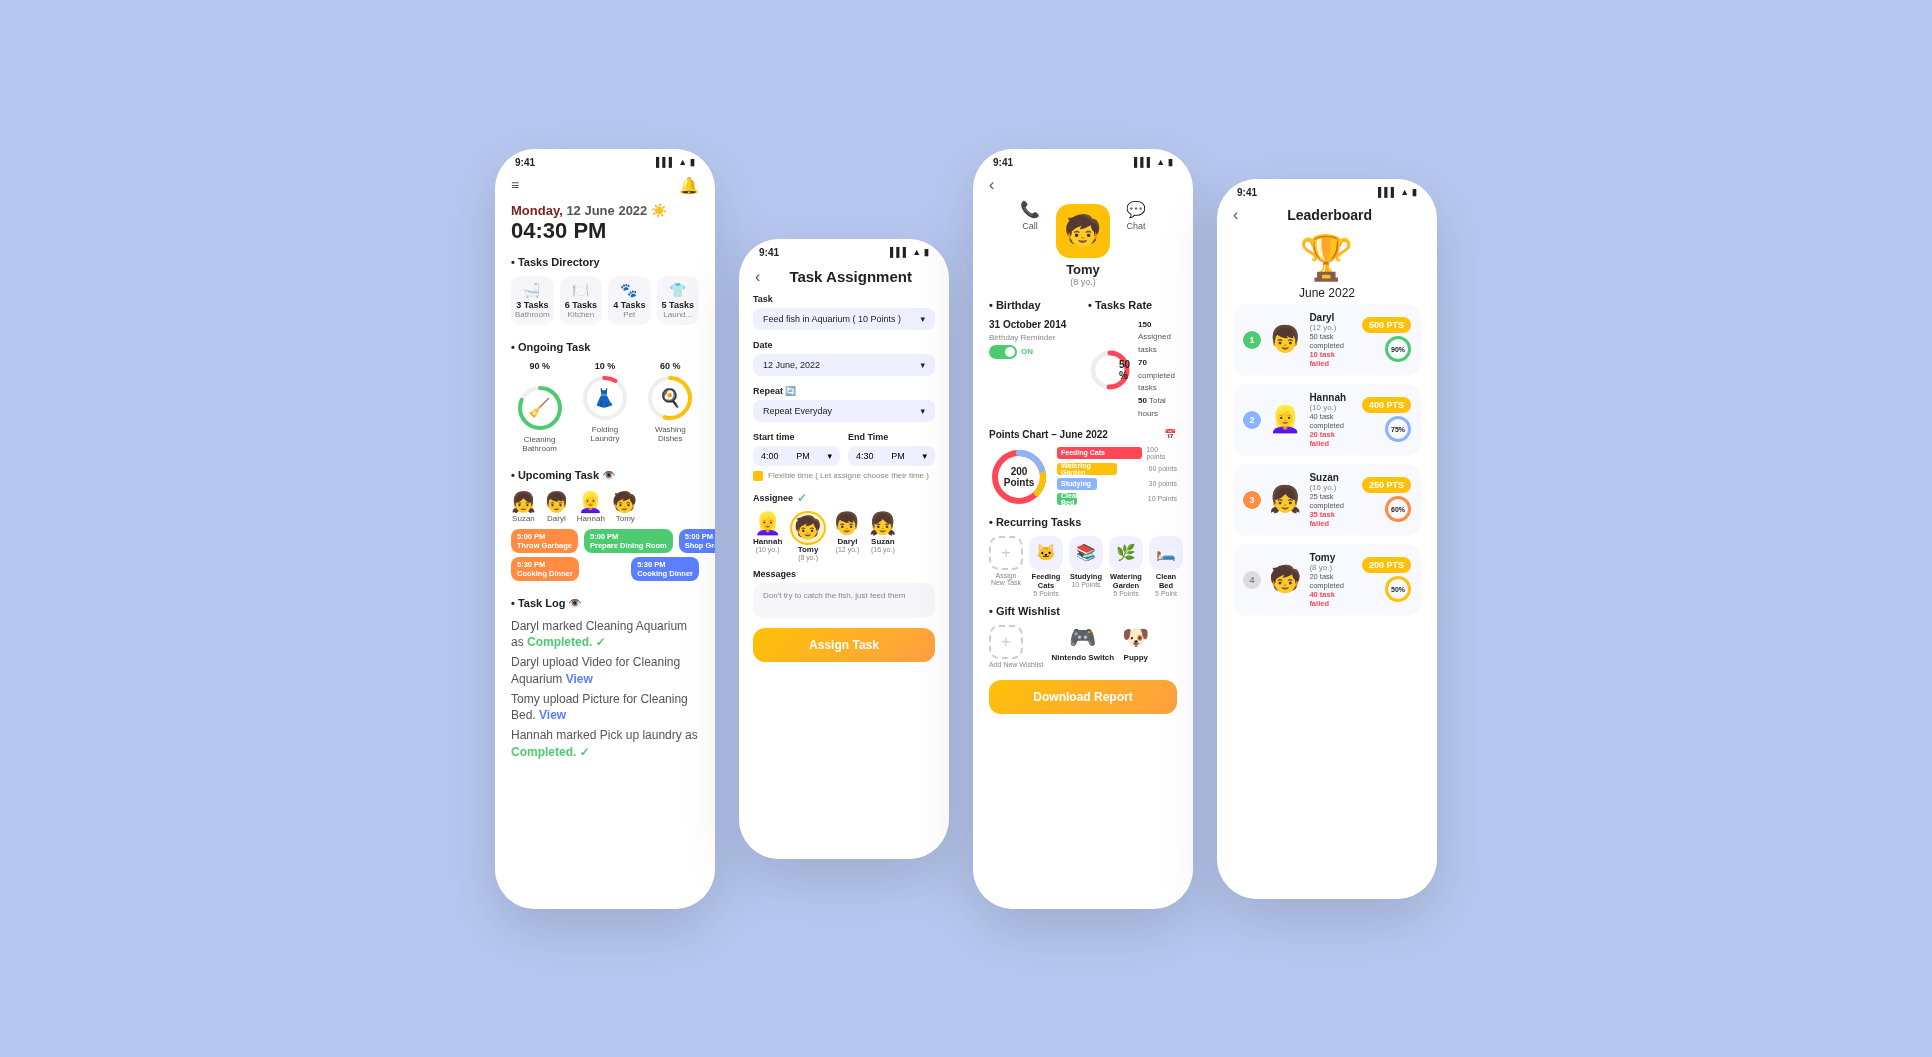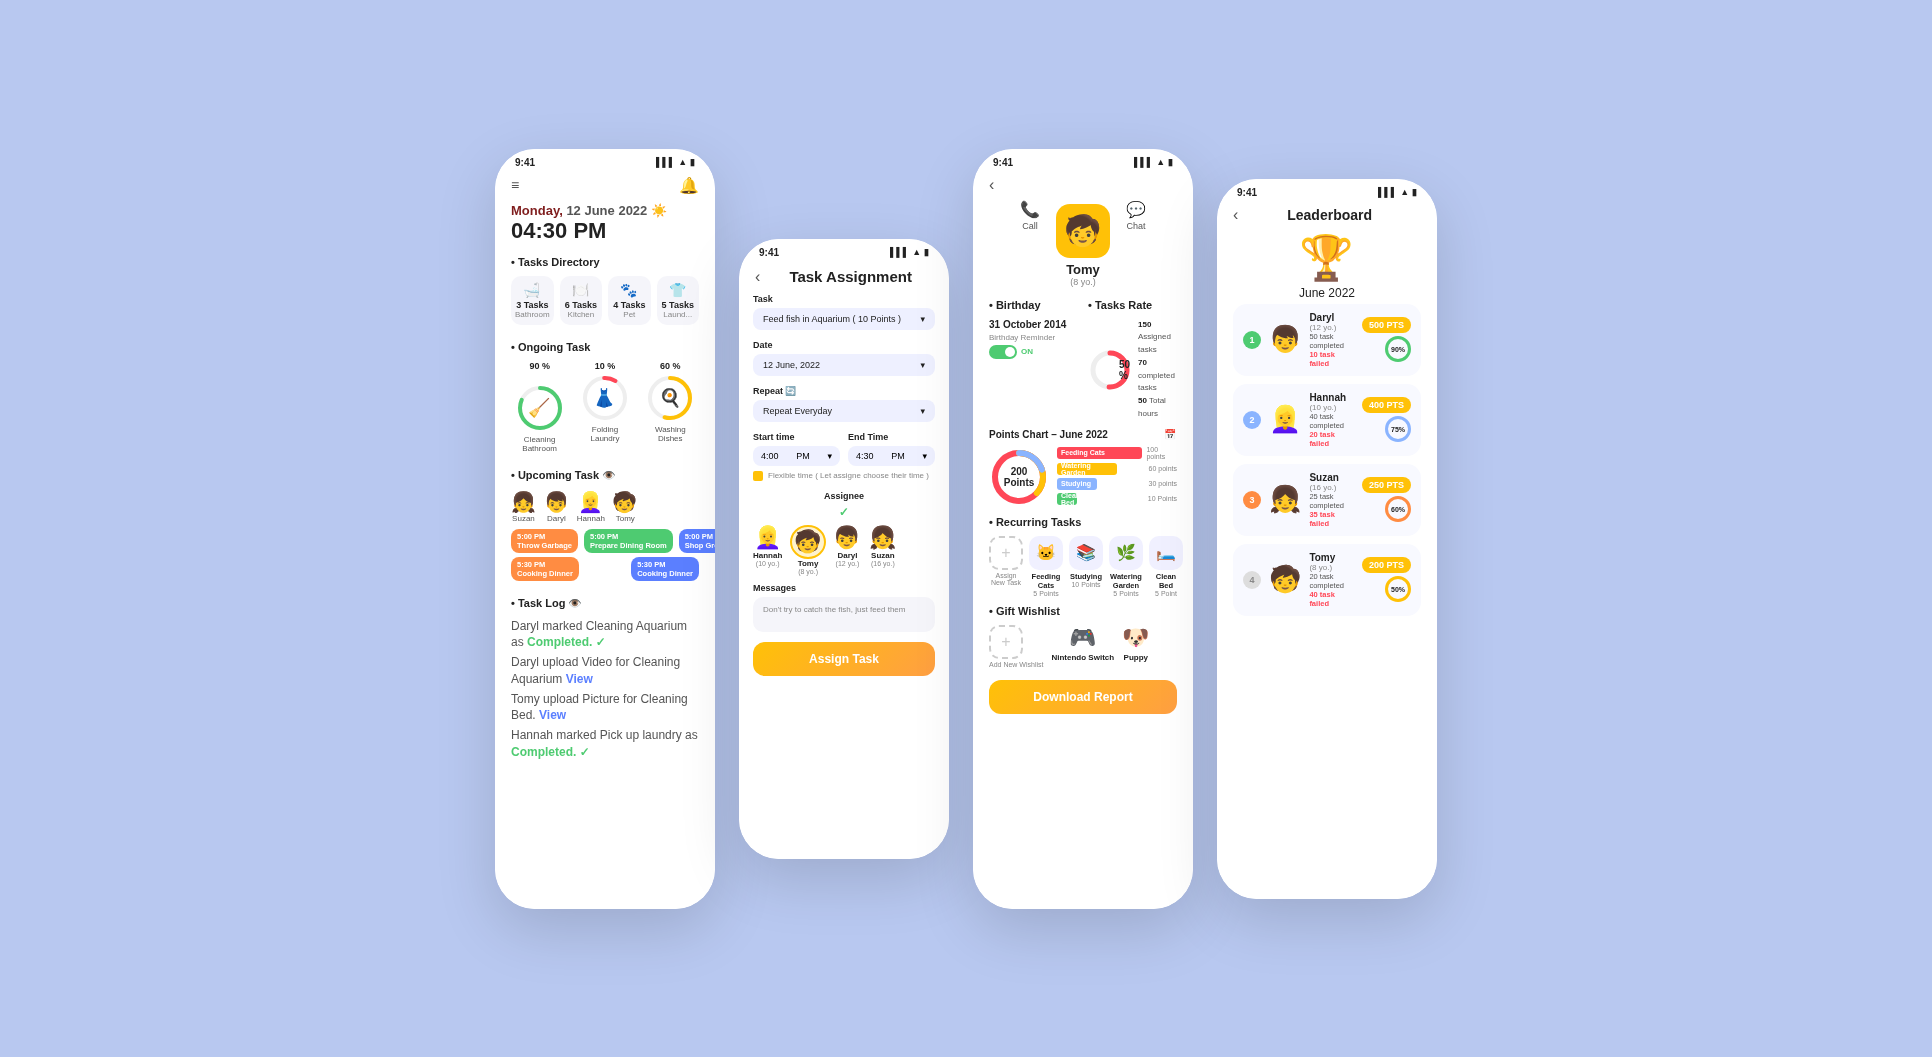--- a/index.html
+++ b/index.html
@@ -155,21 +155,21 @@
       font-size: 9px;
       display: flex;
       justify-content: space-between;
     }
 
     .flexible-row { display: flex; align-items: center; gap: 5px; margin-top: 5px; }
     .flex-box { width: 10px; height: 10px; background: #ffc107; border-radius: 2px; }
     .flex-text { font-size: 8px; color: #888; }
 
     .assignee-section { margin-top: 8px; }
-    .assignee-label { font-size: 9px; font-weight: 600; color: #222; margin-bottom: 6px; display: flex; align-items: center; gap: 4px; flex-direction: column; }
+    .assignee-label { font-size: 9px; font-weight: 600; color: #222; margin-bottom: 6px; display: flex; align-items: center; gap: 4px; }
     .check-icon { color: #4ecb71; font-size: 12px; }
     .assignees { display: flex; gap: 8px; }
     .assignee { text-align: center; }
     .assignee .face { font-size: 22px; }
     .assignee .name { font-size: 8px; font-weight: 600; color: #222; }
     .assignee .age { font-size: 7px; color: #888; }
     .assignee-active .face-wrap {
       background: #fff3cd;
       border-radius: 50%;
       padding: 2px;

